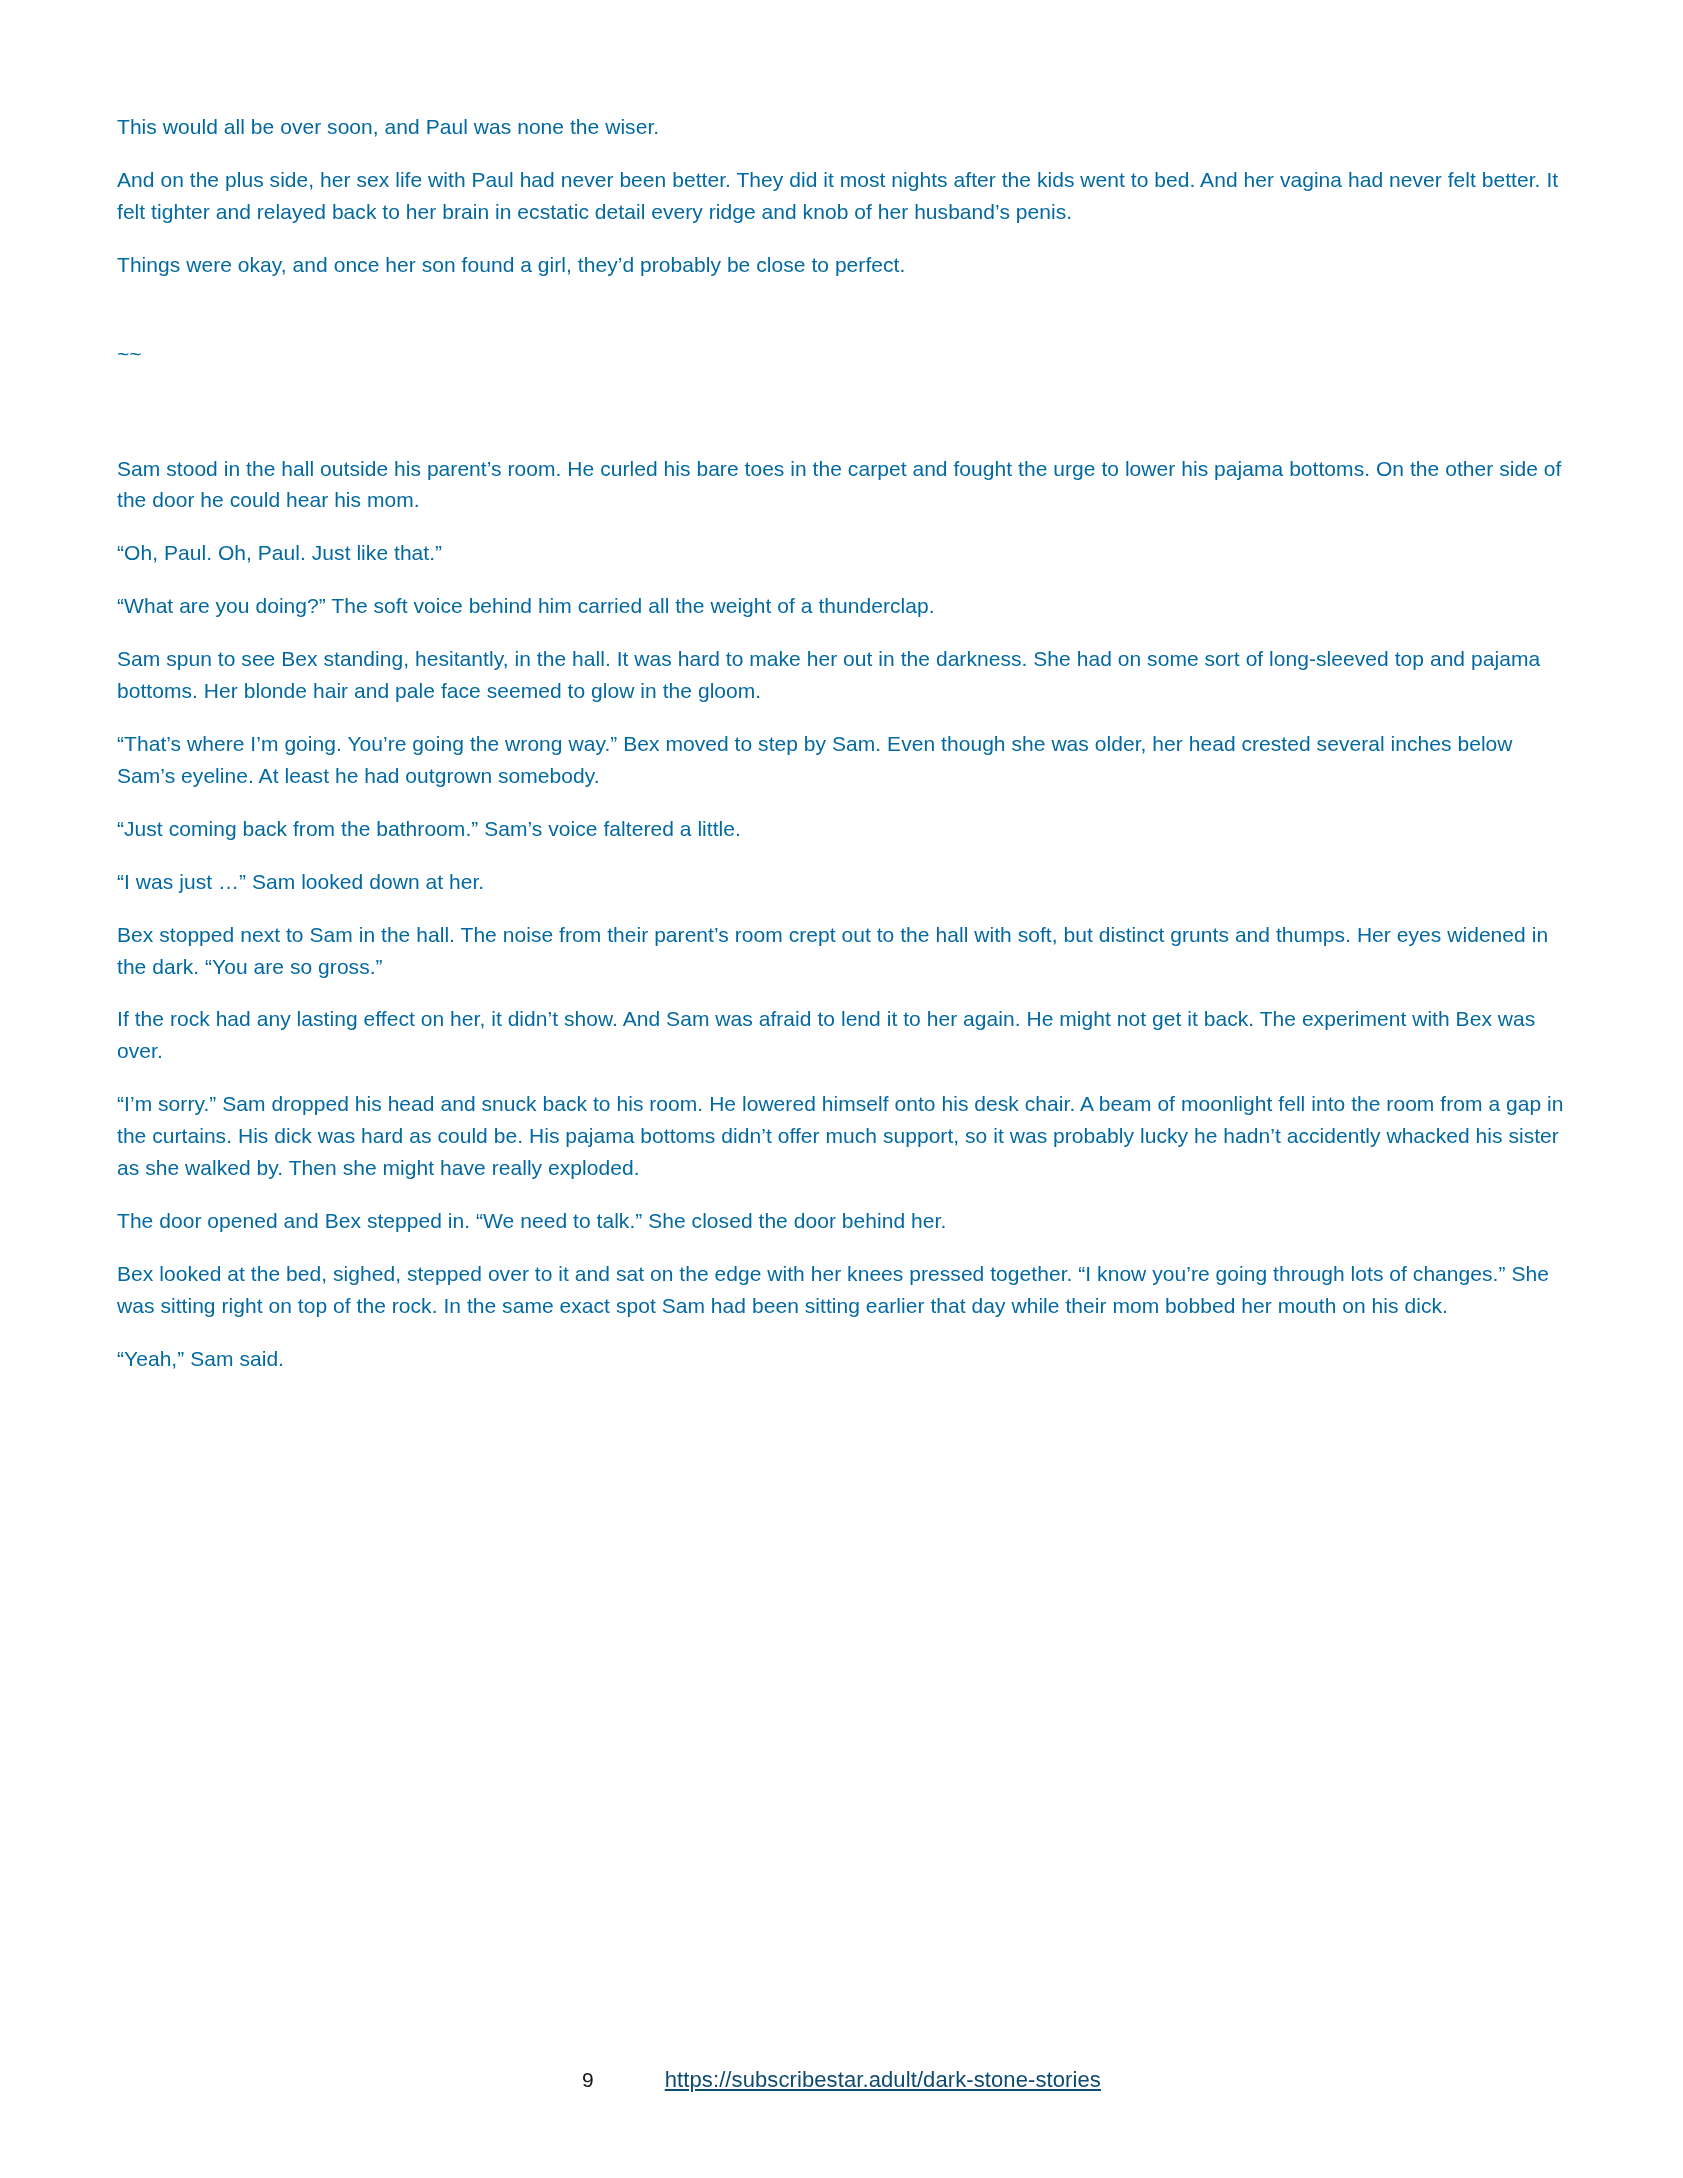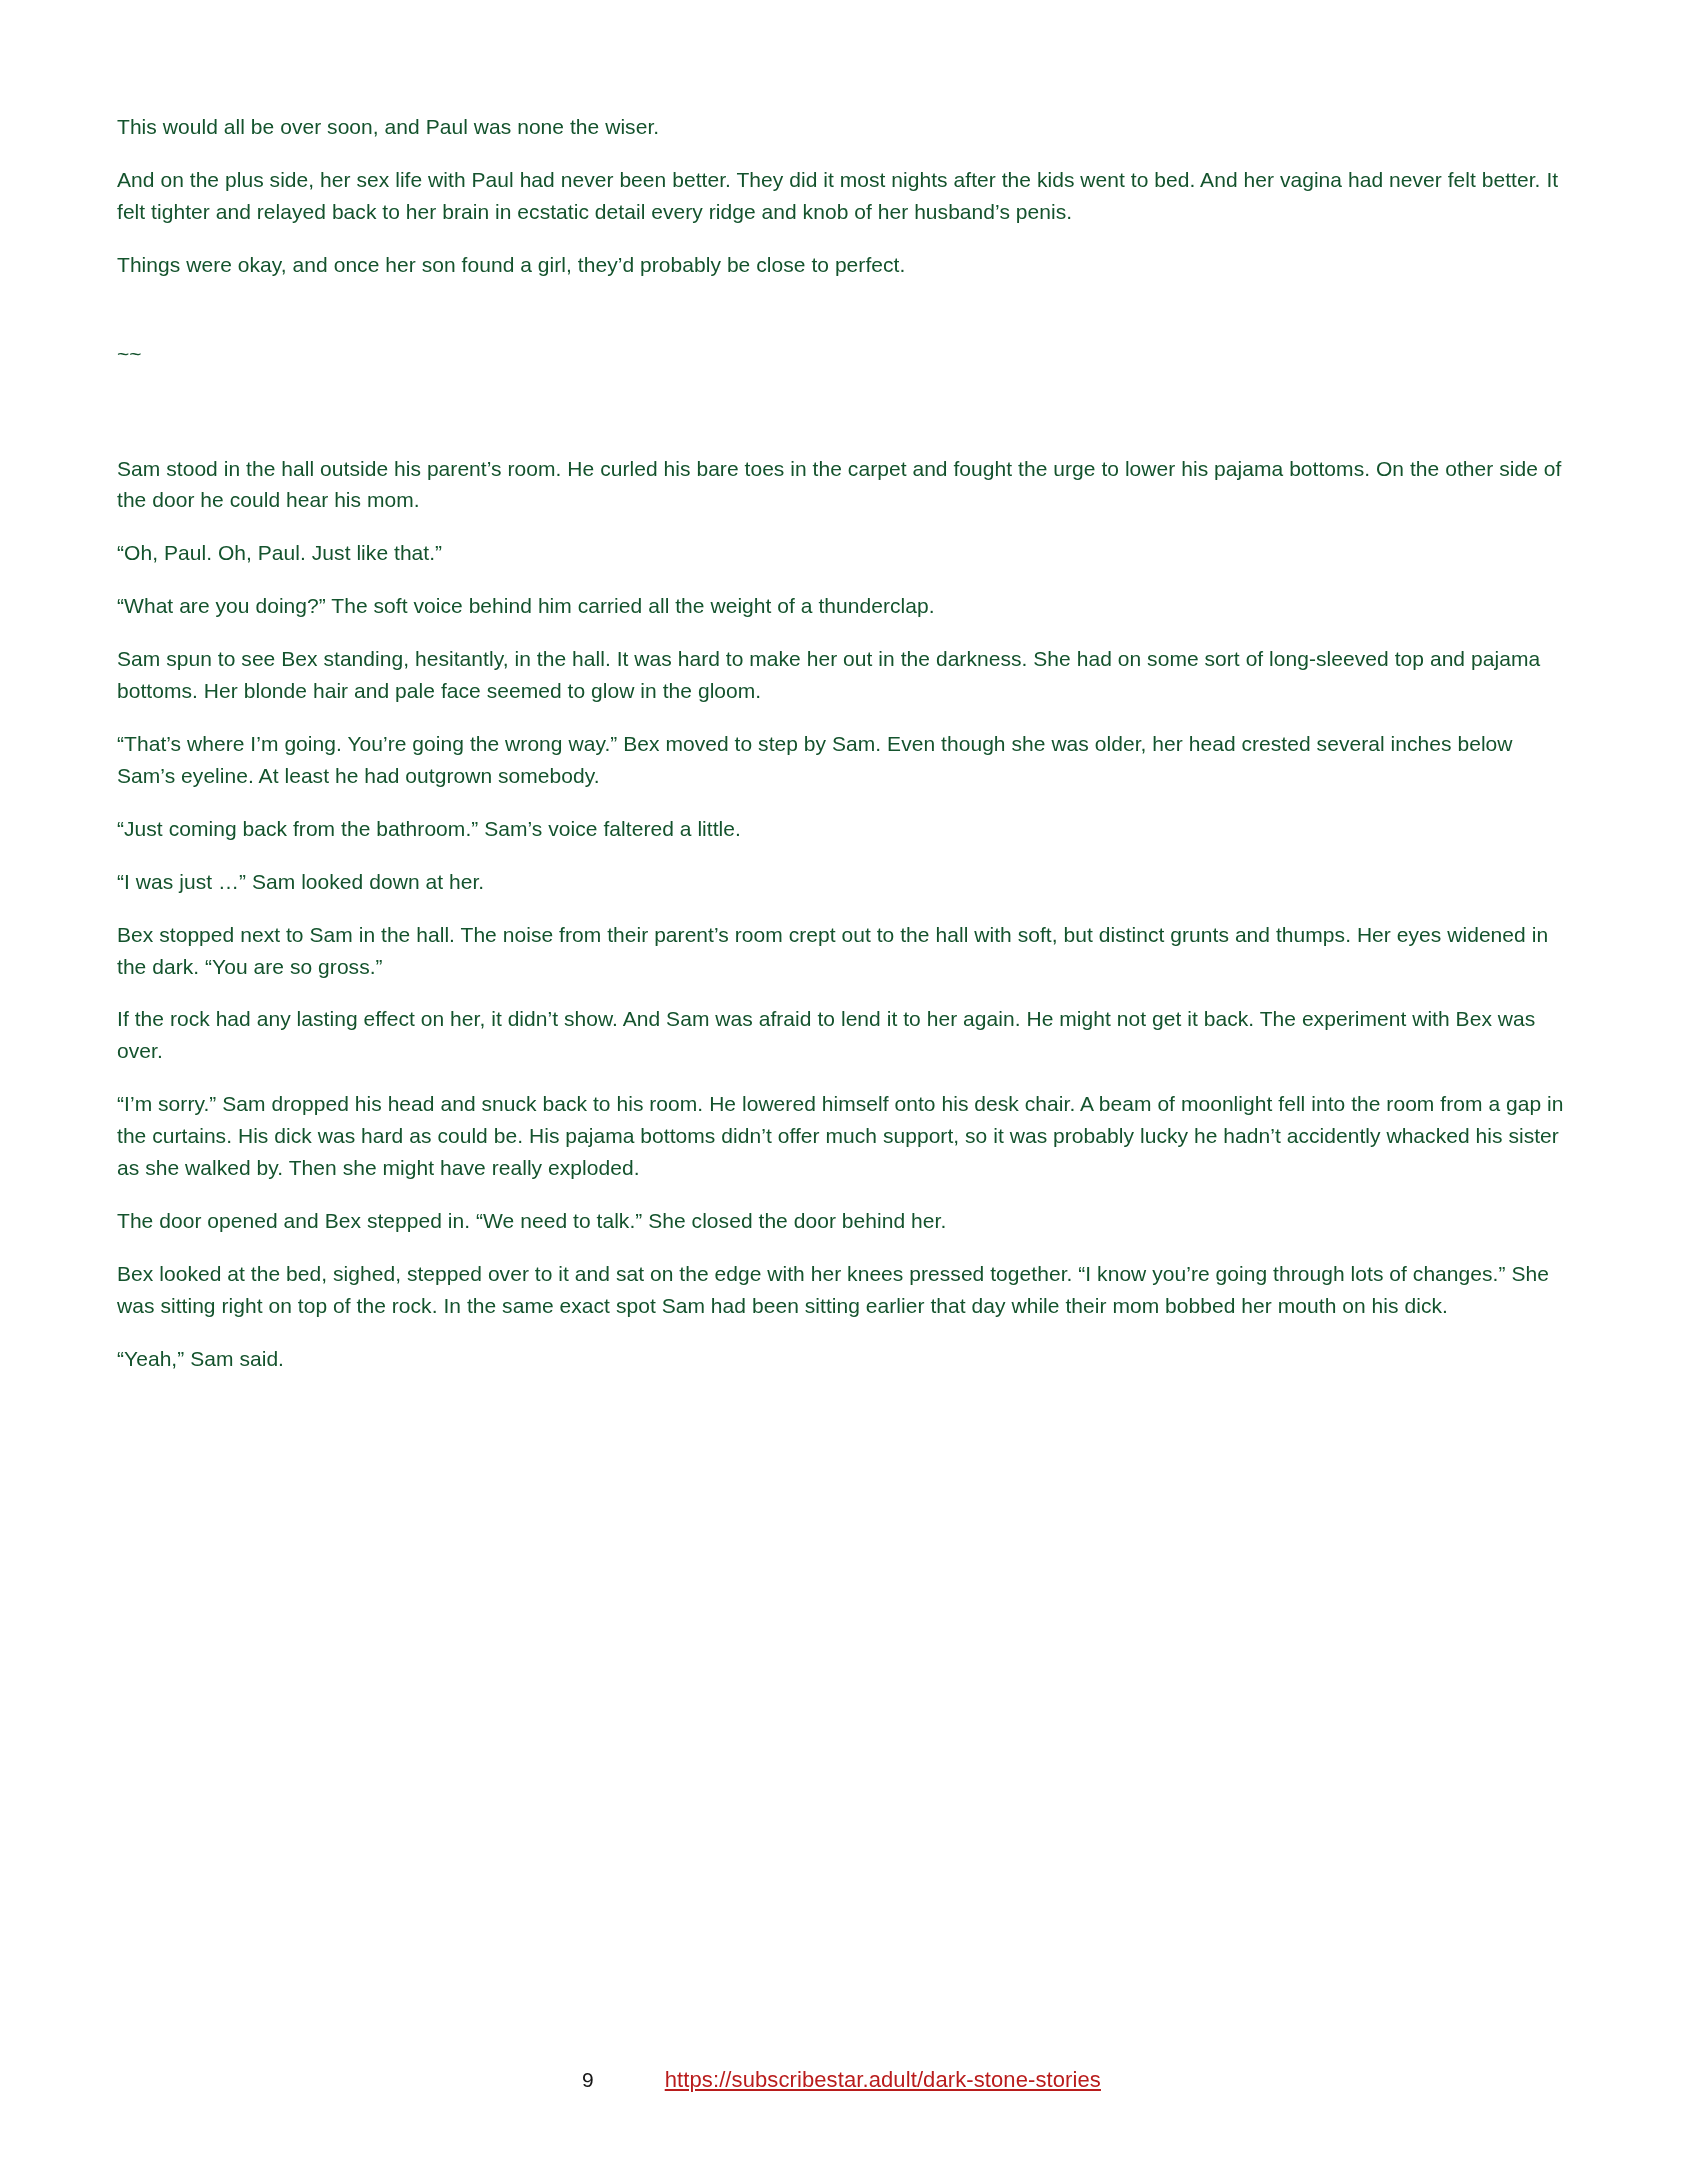--- a/index.html
+++ b/index.html
@@ -17,21 +17,21 @@
     position: relative;
     width: 1683px;
     height: 2178px;
     box-sizing: border-box;
     padding: 111px 117px 0 117px;
     background: #ffffff;
   }
   .body-text {
     font-size: 21px;
     line-height: 1.52;
-    color: #14532d;
+    color: #0369a1;
     letter-spacing: 0.05px;
   }
   .para {
     margin: 0 0 21px 0;
     text-align: left;
   }
   .para.sep {
     margin-top: 57px;
     margin-bottom: 83px;
   }
@@ -43,21 +43,21 @@
     display: flex;
     align-items: baseline;
     justify-content: center;
     gap: 71px;
     font-size: 21px;
   }
   .page-number {
     color: #161616;
   }
   .footer-link {
-    color: #b91c1c;
+    color: #0c4a6e;
     text-decoration: underline;
     font-size: 22px;
     letter-spacing: 0.1px;
   }
 </style>
 </head>
 <body>
 
 <div class="page">
 

